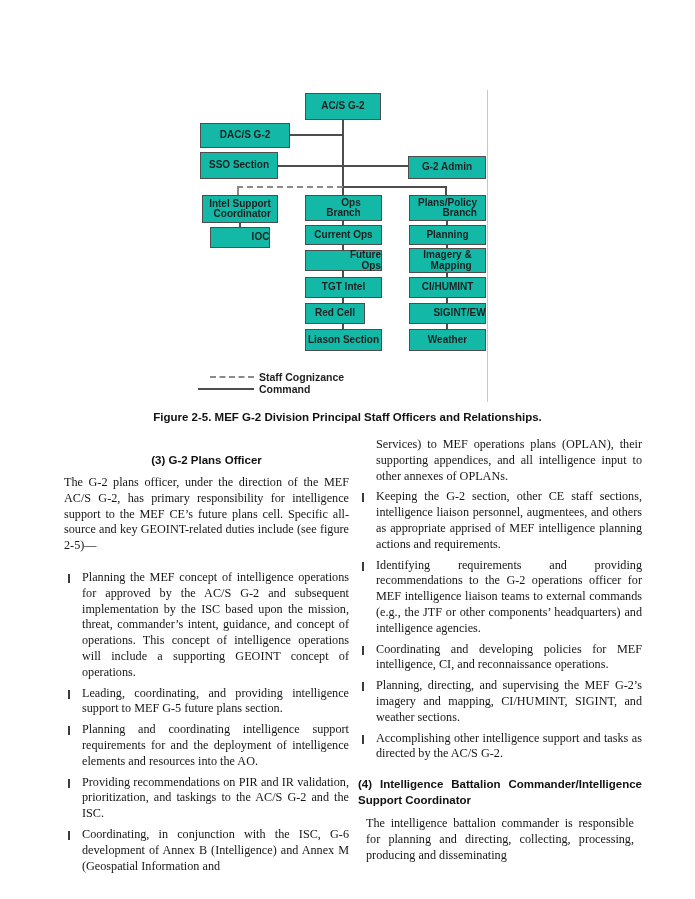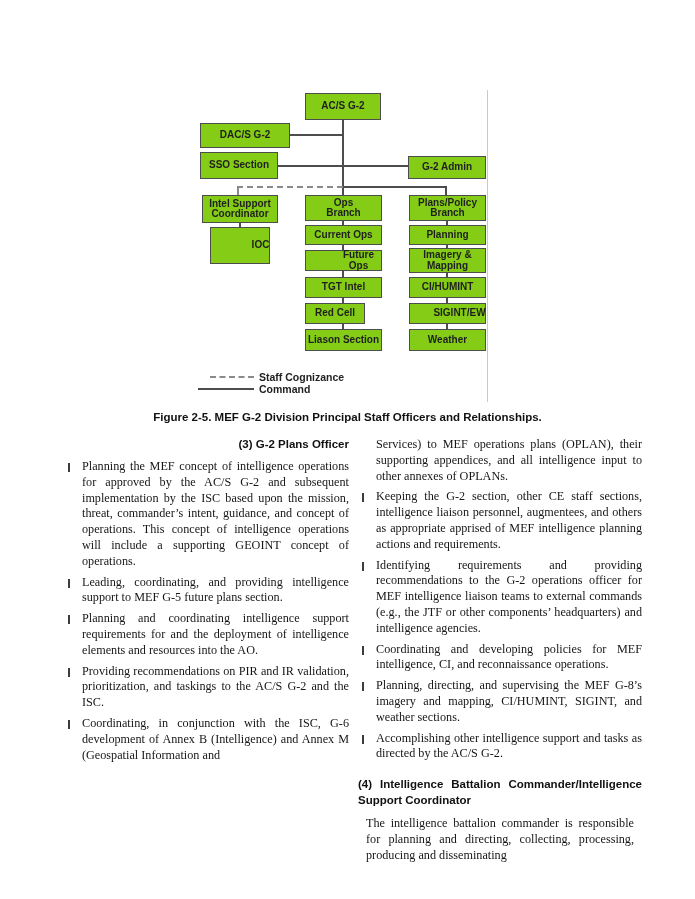--- a/index.html
+++ b/index.html
@@ -7,34 +7,34 @@
         font-family:"Liberation Serif",serif;color:#141414;overflow:hidden;}
 
   
   .hdr{position:absolute;left:65px;top:40px;width:575px;display:flex;align-items:center;}
   .hdr-title{font:bold 11.5px/14px "Liberation Sans",sans-serif;color:#111;white-space:nowrap;}
   .hdr-rule{flex:1;height:0;border-top:1.5px solid #2e2e2e;margin:0 7px 0 6px;}
   .hdr-page{font:bold 11.5px/14px "Liberation Sans",sans-serif;color:#111;white-space:nowrap;}
 
   
   .fig{position:absolute;left:0;top:0;width:695px;height:435px;}
-  .bx{position:absolute;box-sizing:border-box;border:1.5px solid #4d4d4d;background:#84cc16;
-      display:flex;align-items:center;justify-content:center;text-align:center;
+  .bx{position:absolute;box-sizing:border-box;border:1.5px solid #4d4d4d;background:#14b8a6;
+      display:flex;align-items:center;justify-content:center;text-align:right;
       font:bold 10px/10.5px "Liberation Sans",sans-serif;color:#1f1f1f;white-space:pre-line;}
   .ln{position:absolute;background:#4d4d4d;}
   .lnd{position:absolute;border-top:2px dashed #8a8a8a;height:0;}
   .lndv{position:absolute;border-left:2px dashed #8a8a8a;width:0;}
   .artifact{position:absolute;background:#c9c9c9;}
 
   .b-acs  {left:305px;top:93px; width:76px;height:27px;}
   .b-dacs {left:200px;top:123px;width:90px;height:25px;}
   .b-sso  {left:200px;top:152px;width:78px;height:27px;}
   .b-adm  {left:408px;top:156px;width:78px;height:23px;}
   .b-isc  {left:202px;top:195px;width:76px;height:28px;}
-  .b-ioc  {left:210px;top:227px;width:60px;height:37px;padding-left:41px;}
+  .b-ioc  {left:210px;top:227px;width:60px;height:21px;padding-left:41px;}
   .b-ops  {left:305px;top:195px;width:77px;height:26px;}
   .b-ppb  {left:409px;top:195px;width:77px;height:26px;}
   .b-cur  {left:305px;top:225px;width:77px;height:20px;}
   .b-pln  {left:409px;top:225px;width:77px;height:20px;}
   .b-fut  {left:305px;top:250px;width:77px;height:21px;padding-left:30px;}
   .b-img  {left:409px;top:248px;width:77px;height:25px;}
   .b-tgt  {left:305px;top:277px;width:77px;height:21px;}
   .b-cih  {left:409px;top:277px;width:77px;height:21px;}
   .b-red  {left:305px;top:303px;width:60px;height:21px;}
   .b-sig  {left:409px;top:303px;width:77px;height:21px;padding-left:24px;}
@@ -44,21 +44,21 @@
   .legend-label{position:absolute;font:bold 10.5px/12px "Liberation Sans",sans-serif;color:#222;}
 
   .caption{position:absolute;left:0;top:410px;width:695px;text-align:center;
            font:bold 11.5px/14px "Liberation Sans",sans-serif;color:#111;}
 
   
   .col{position:absolute;top:437px;width:285px;font-size:12.2px;line-height:15.8px;
        text-align:justify;color:#161616;}
   .col-l{left:64px;}
   .col-r{left:358px;width:284px;}
-  .h3{font:bold 11.5px/15px "Liberation Sans",sans-serif;color:#111;margin:0 0 7px 0;text-align:right;}
+  .h3{font:bold 11.5px/15px "Liberation Sans",sans-serif;color:#111;margin:16px 0 7px 0;text-align:center;}
   .h4{font:bold 11.5px/15.5px "Liberation Sans",sans-serif;color:#111;margin:15px 0 7px 0;text-align:justify;}
   .para{margin:0 0 16px 0;}
   .li{display:flex;margin:0 0 5px 0;padding-left:4px;}
   .li .mk{flex:none;width:14px;padding-top:4px;}
   .li .mk i{display:block;width:2px;height:9px;background:#3c3c3c;}
   .li .tx{flex:1;}
   .cont{padding-left:18px;margin:0 0 5px 0;}
   .closing{margin:8px;}
 </style>
 </head>
@@ -120,20 +120,21 @@
     <div class="lnd" style="left:210px;top:376px;width:44px;"></div>
     <span class="legend-label" style="left:259px;top:371px;">Staff Cognizance</span>
     <div class="ln" style="left:198px;top:388px;width:56px;height:2px;"></div>
     <span class="legend-label" style="left:259px;top:383px;">Command</span>
   </div>
 
   <div class="caption">Figure 2-5. MEF G-2 Division Principal Staff Officers and Relationships.</div>
 
   <div class="col col-l">
     <h3 class="h3">(3)  G-2 Plans Officer</h3>
+    <p class="para">The G-2 plans officer, under the direction of the MEF AC/S G-2, has primary responsibility for intelligence support to the MEF CE’s future plans cell. Specific all-source and key GEOINT-related duties include (see figure 2-5)—</p>
 
     <div class="li">
       <span class="mk">
           <i></i>
         </span>
       <span class="tx">Planning the MEF concept of intelligence operations for approved by the AC/S G-2 and subsequent implementation by the ISC based upon the mission, threat, commander’s intent, guidance, and concept of operations. This concept of intelligence operations will include a supporting GEOINT concept of operations.</span>
     </div>
     <div class="li">
       <span class="mk">
           <i></i>
@@ -178,21 +179,21 @@
     <div class="li">
       <span class="mk">
           <i></i>
         </span>
       <span class="tx">Coordinating and developing policies for MEF intelligence, CI, and reconnaissance operations.</span>
     </div>
     <div class="li">
       <span class="mk">
           <i></i>
         </span>
-      <span class="tx">Planning, directing, and supervising the MEF G-8’s imagery and mapping, CI/HUMINT, SIGINT, and weather sections.</span>
+      <span class="tx">Planning, directing, and supervising the MEF G-2’s imagery and mapping, CI/HUMINT, SIGINT, and weather sections.</span>
     </div>
     <div class="li">
       <span class="mk">
           <i></i>
         </span>
       <span class="tx">Accomplishing other intelligence support and tasks as directed by the AC/S G-2.</span>
     </div>
 
     <h3 class="h4">(4)  Intelligence  Battalion  Commander/Intelligence Support Coordinator</h3>
     <p class="closing">The intelligence battalion commander is responsible for planning and directing, collecting, processing, producing and disseminating</p>

